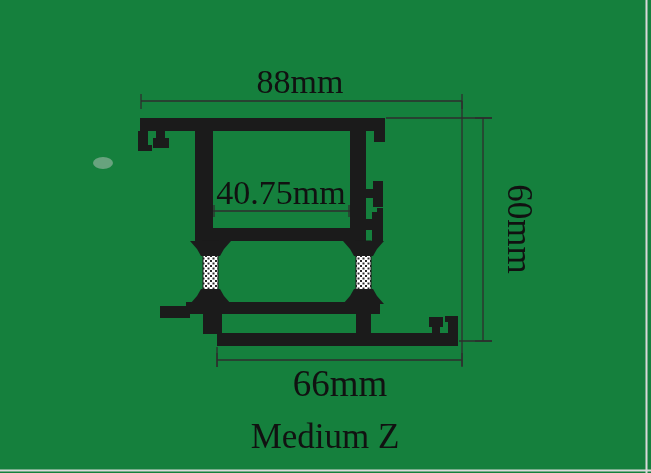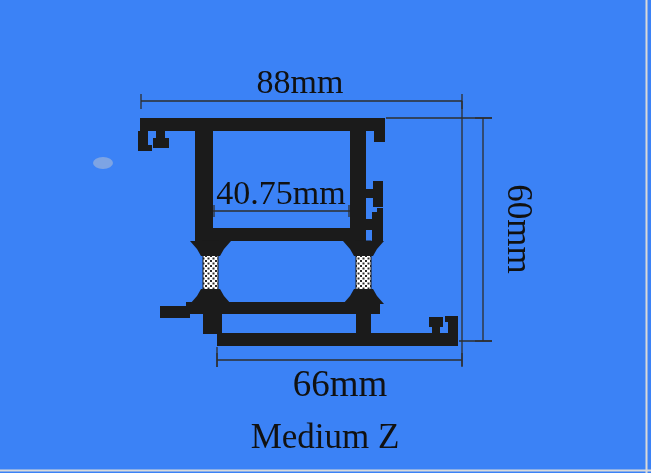--- a/index.html
+++ b/index.html
@@ -4,21 +4,21 @@
 <style>
   html, body {
     margin: 0;
     padding: 0;
     background: #ffffff;
   }
   .page {
     position: relative;
     width: 651px;
     height: 473px;
-    background: #3b82f6;
+    background: #15803d;
     overflow: hidden;
     font-family: "Liberation Serif", serif;
   }
   .page svg {
     display: block;
   }
   .dim-text {
     font-family: "Liberation Serif", serif;
     fill: #111111;
   }

